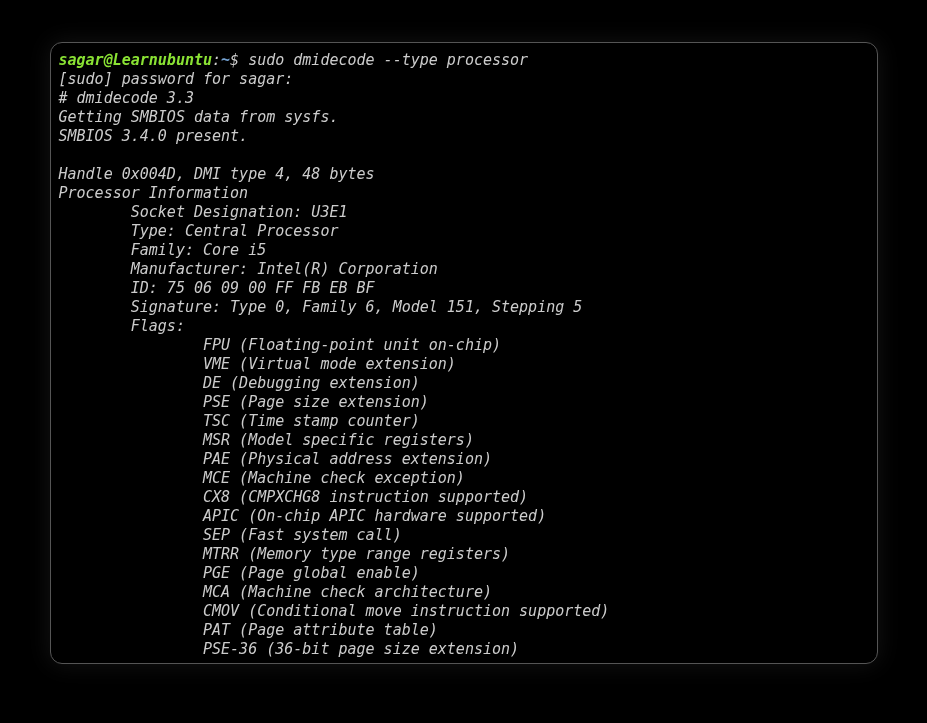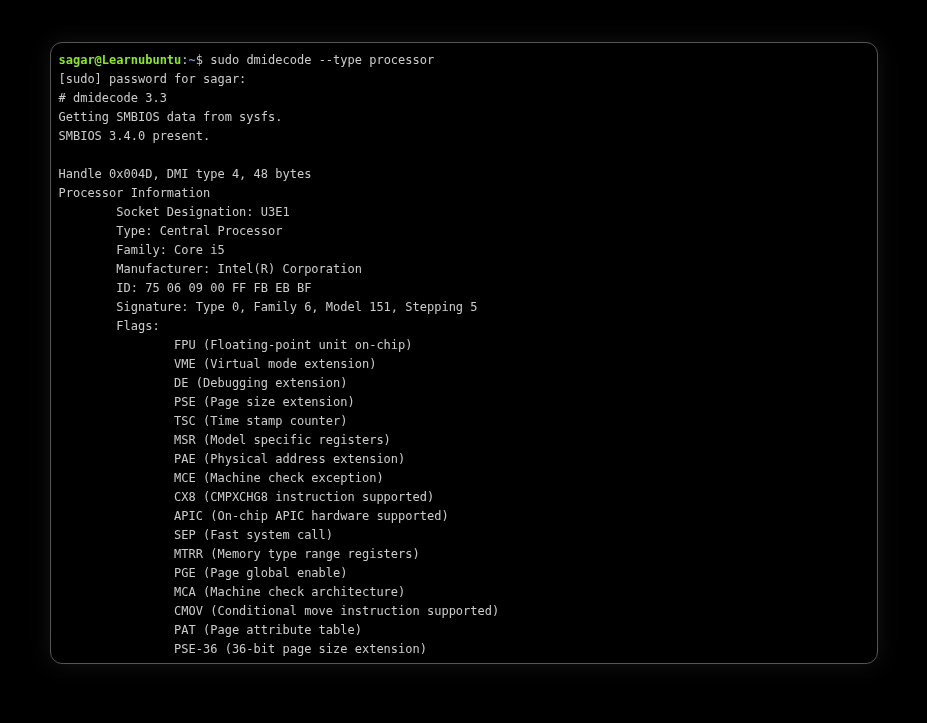--- a/index.html
+++ b/index.html
@@ -22,26 +22,27 @@
       height: 622px;
       background: #000000;
       border: 1px solid #555555;
       border-radius: 12px;
       padding: 8px 8px;
       overflow: hidden;
       box-shadow: 0 0 25px rgba(80, 80, 80, 0.25);
       position: relative;
     }
     .terminal-content {
-      font-size: 12px;
+      font-size: 15px;
       line-height: 19px;
       white-space: pre;
       color: #cccccc;
       font-family: 'DejaVu Sans Mono', 'Liberation Mono', 'Consolas', monospace;
       letter-spacing: 0px;
+      font-style: italic;
     }
     .prompt-user {
       color: #8ae234;
       font-weight: bold;
     }
     .prompt-colon {
       color: #cccccc;
     }
     .prompt-tilde {
       color: #729fcf;

